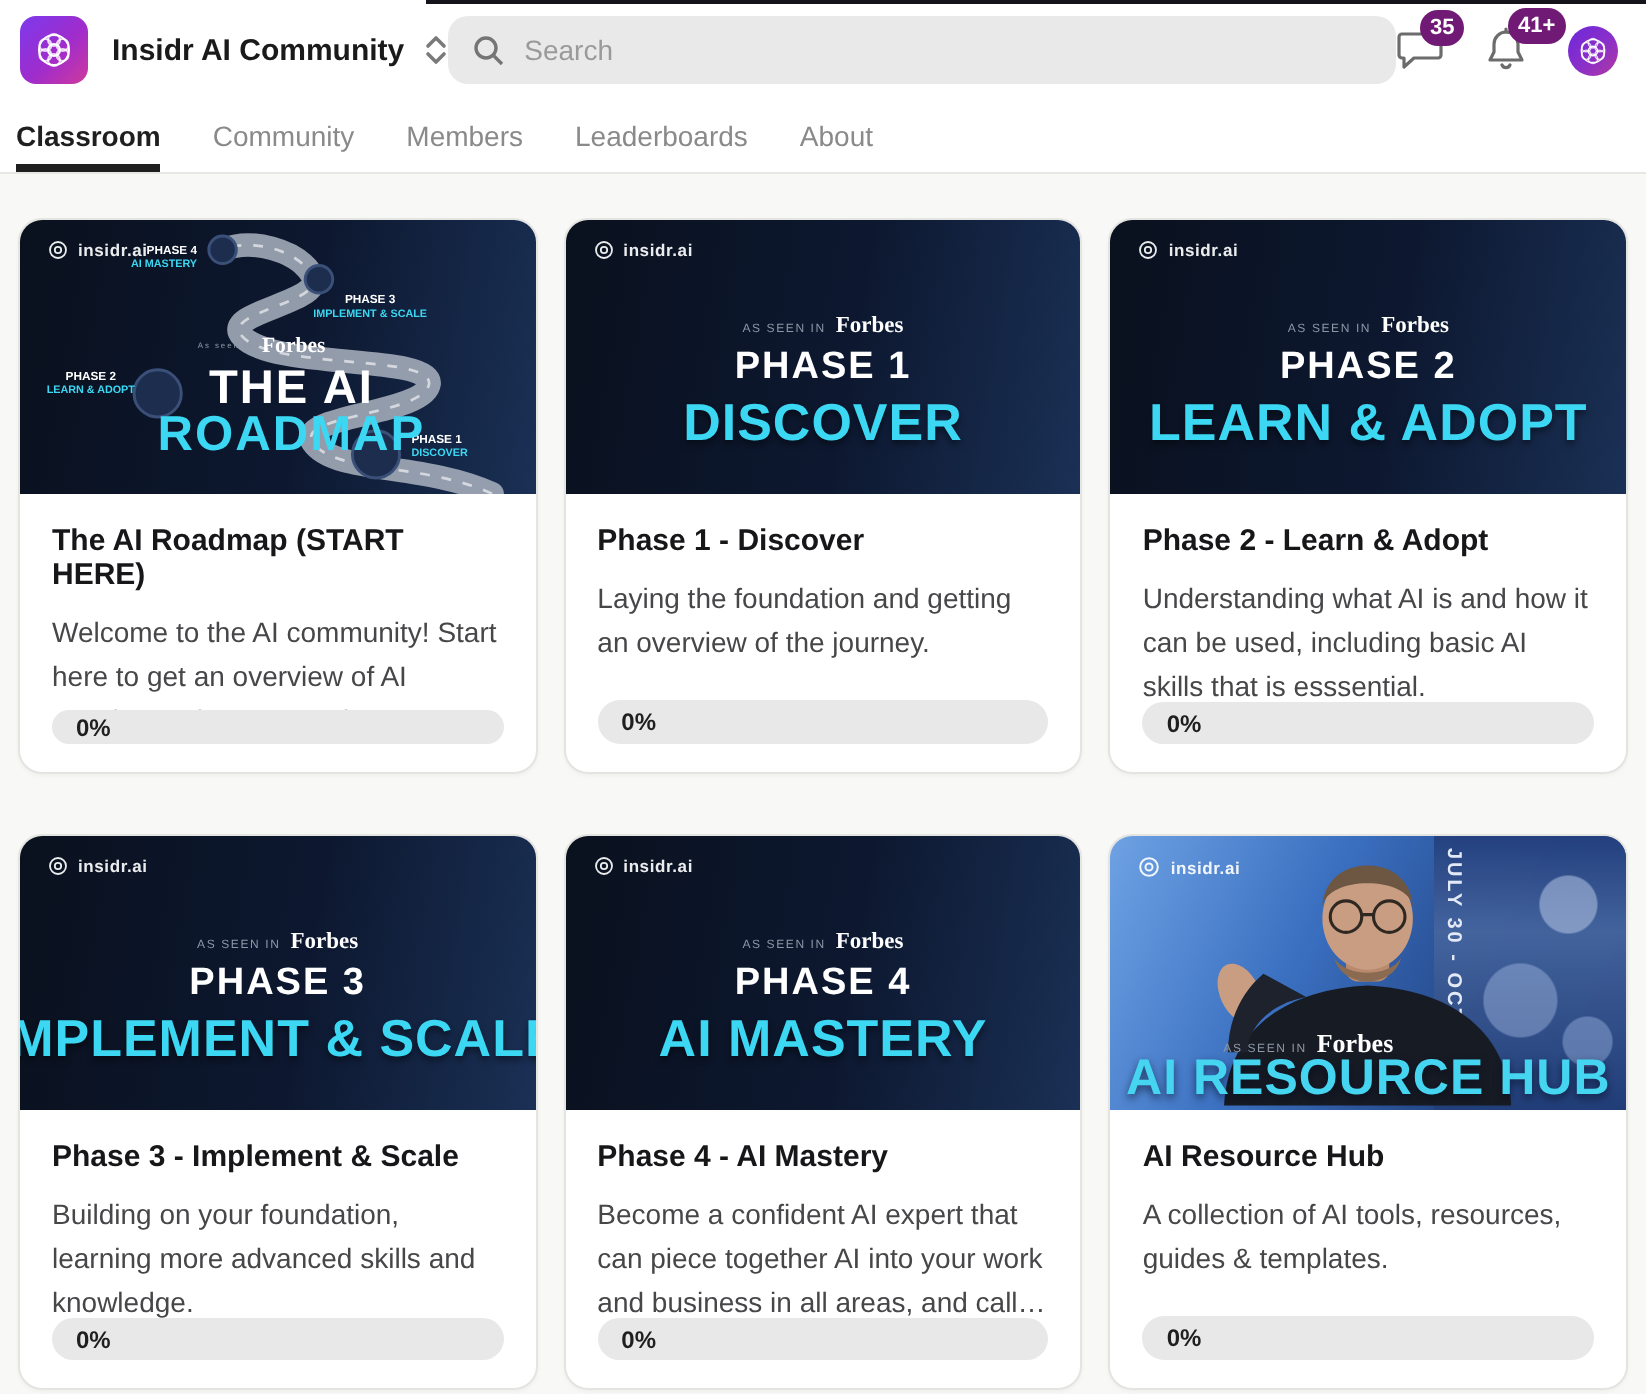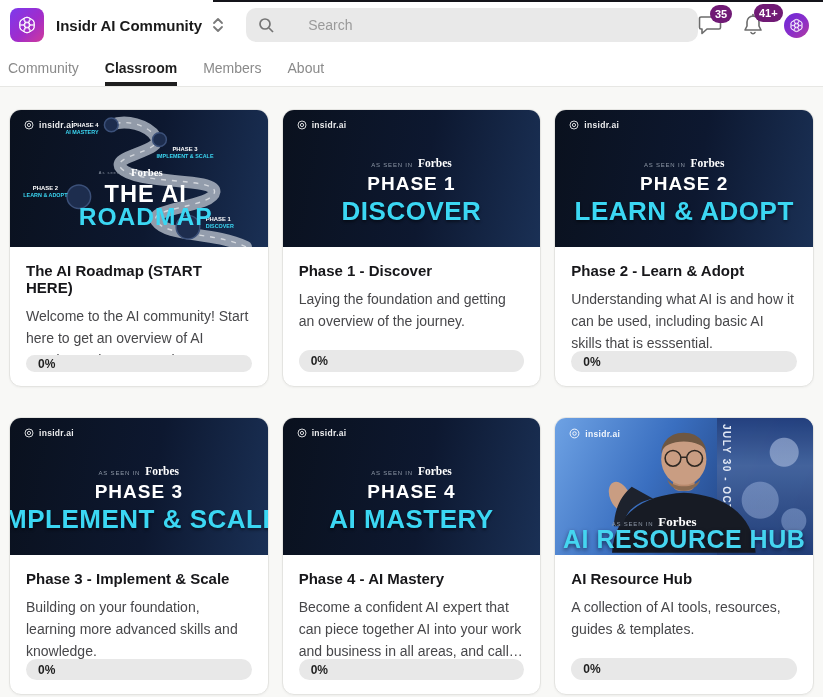--- a/index.html
+++ b/index.html
@@ -7,22 +7,22 @@
     font-family:"Liberation Sans", sans-serif; }
 
   
   .top-strip { position:absolute; top:0; left:213px; right:0; height:2px; background:#14141a; z-index:40; }
   header { position:relative; height:50px; background:#ffffff; display:flex; align-items:center; padding:0 14px 0 10px; }
   .logo { width:34px; height:34px; border-radius:8px; flex:0 0 34px;
     background:linear-gradient(135deg,#7c3aed 0%,#a02ccc 55%,#cf3a9b 100%);
     display:flex; align-items:center; justify-content:center; cursor:pointer; }
   .community-name { font-size:15px; font-weight:700; color:#1a1a1a; margin-left:12px; white-space:nowrap; cursor:pointer; }
   .switcher { margin-left:10px; cursor:pointer; display:flex; align-items:center; }
-  .searchbar { margin-left:22px; width:482px; height:34px; background:#e9e9e9; border-radius:10px;
-    display:flex; align-items:center; padding:0 12px;gap:24px; }
+  .searchbar { width:482px; height:34px; background:#e9e9e9; border-radius:10px;
+    display:flex; align-items:center; padding:0 12px; }
   .searchbar svg { flex:0 0 16px; }
   .searchbar input { border:none; outline:none; background:transparent; font-size:14px; color:#333;
     margin-left:10px; width:100%; font-family:"Liberation Sans", sans-serif; }
   .searchbar input::placeholder { color:#9a9a9a; }
   .hicons { margin-left:auto; display:flex; align-items:center; gap:20px; }
   .icon-btn { position:relative; cursor:pointer; display:flex; align-items:center; }
   .badge { position:absolute; top:-9px; left:12px; min-width:20px; height:18px; padding:0 5px;
     background:#701a75; color:#fff; font-size:11px; font-weight:700; border-radius:10px;
     display:flex; align-items:center; justify-content:center; }
   .avatar { width:25px; height:25px; border-radius:50%;
@@ -139,23 +139,24 @@
             <circle cx="15.3" cy="8.5" r="3" opacity=".8"></circle>
           <circle cx="6.7" cy="13.5" r="3" opacity=".8"></circle>
             <circle cx="15.3" cy="13.5" r="3" opacity=".8"></circle>
         </g>
       </svg>
     </div>
   </div>
 </header>
 
 <nav>
+  <div class="tab active">Classroom</div>
   <div class="tab">Community</div>
-  <div class="tab active">Classroom</div>
   <div class="tab">Members</div>
+  <div class="tab">Leaderboards</div>
   <div class="tab">About</div>
 </nav>
 
 <main>
 <div class="grid">
 
   <article class="card">
     <div class="thumb">
       <div class="watermark">
         <svg width="10" height="10" viewBox="0 0 10 10" fill="none" stroke="#fff" stroke-width=".9">

